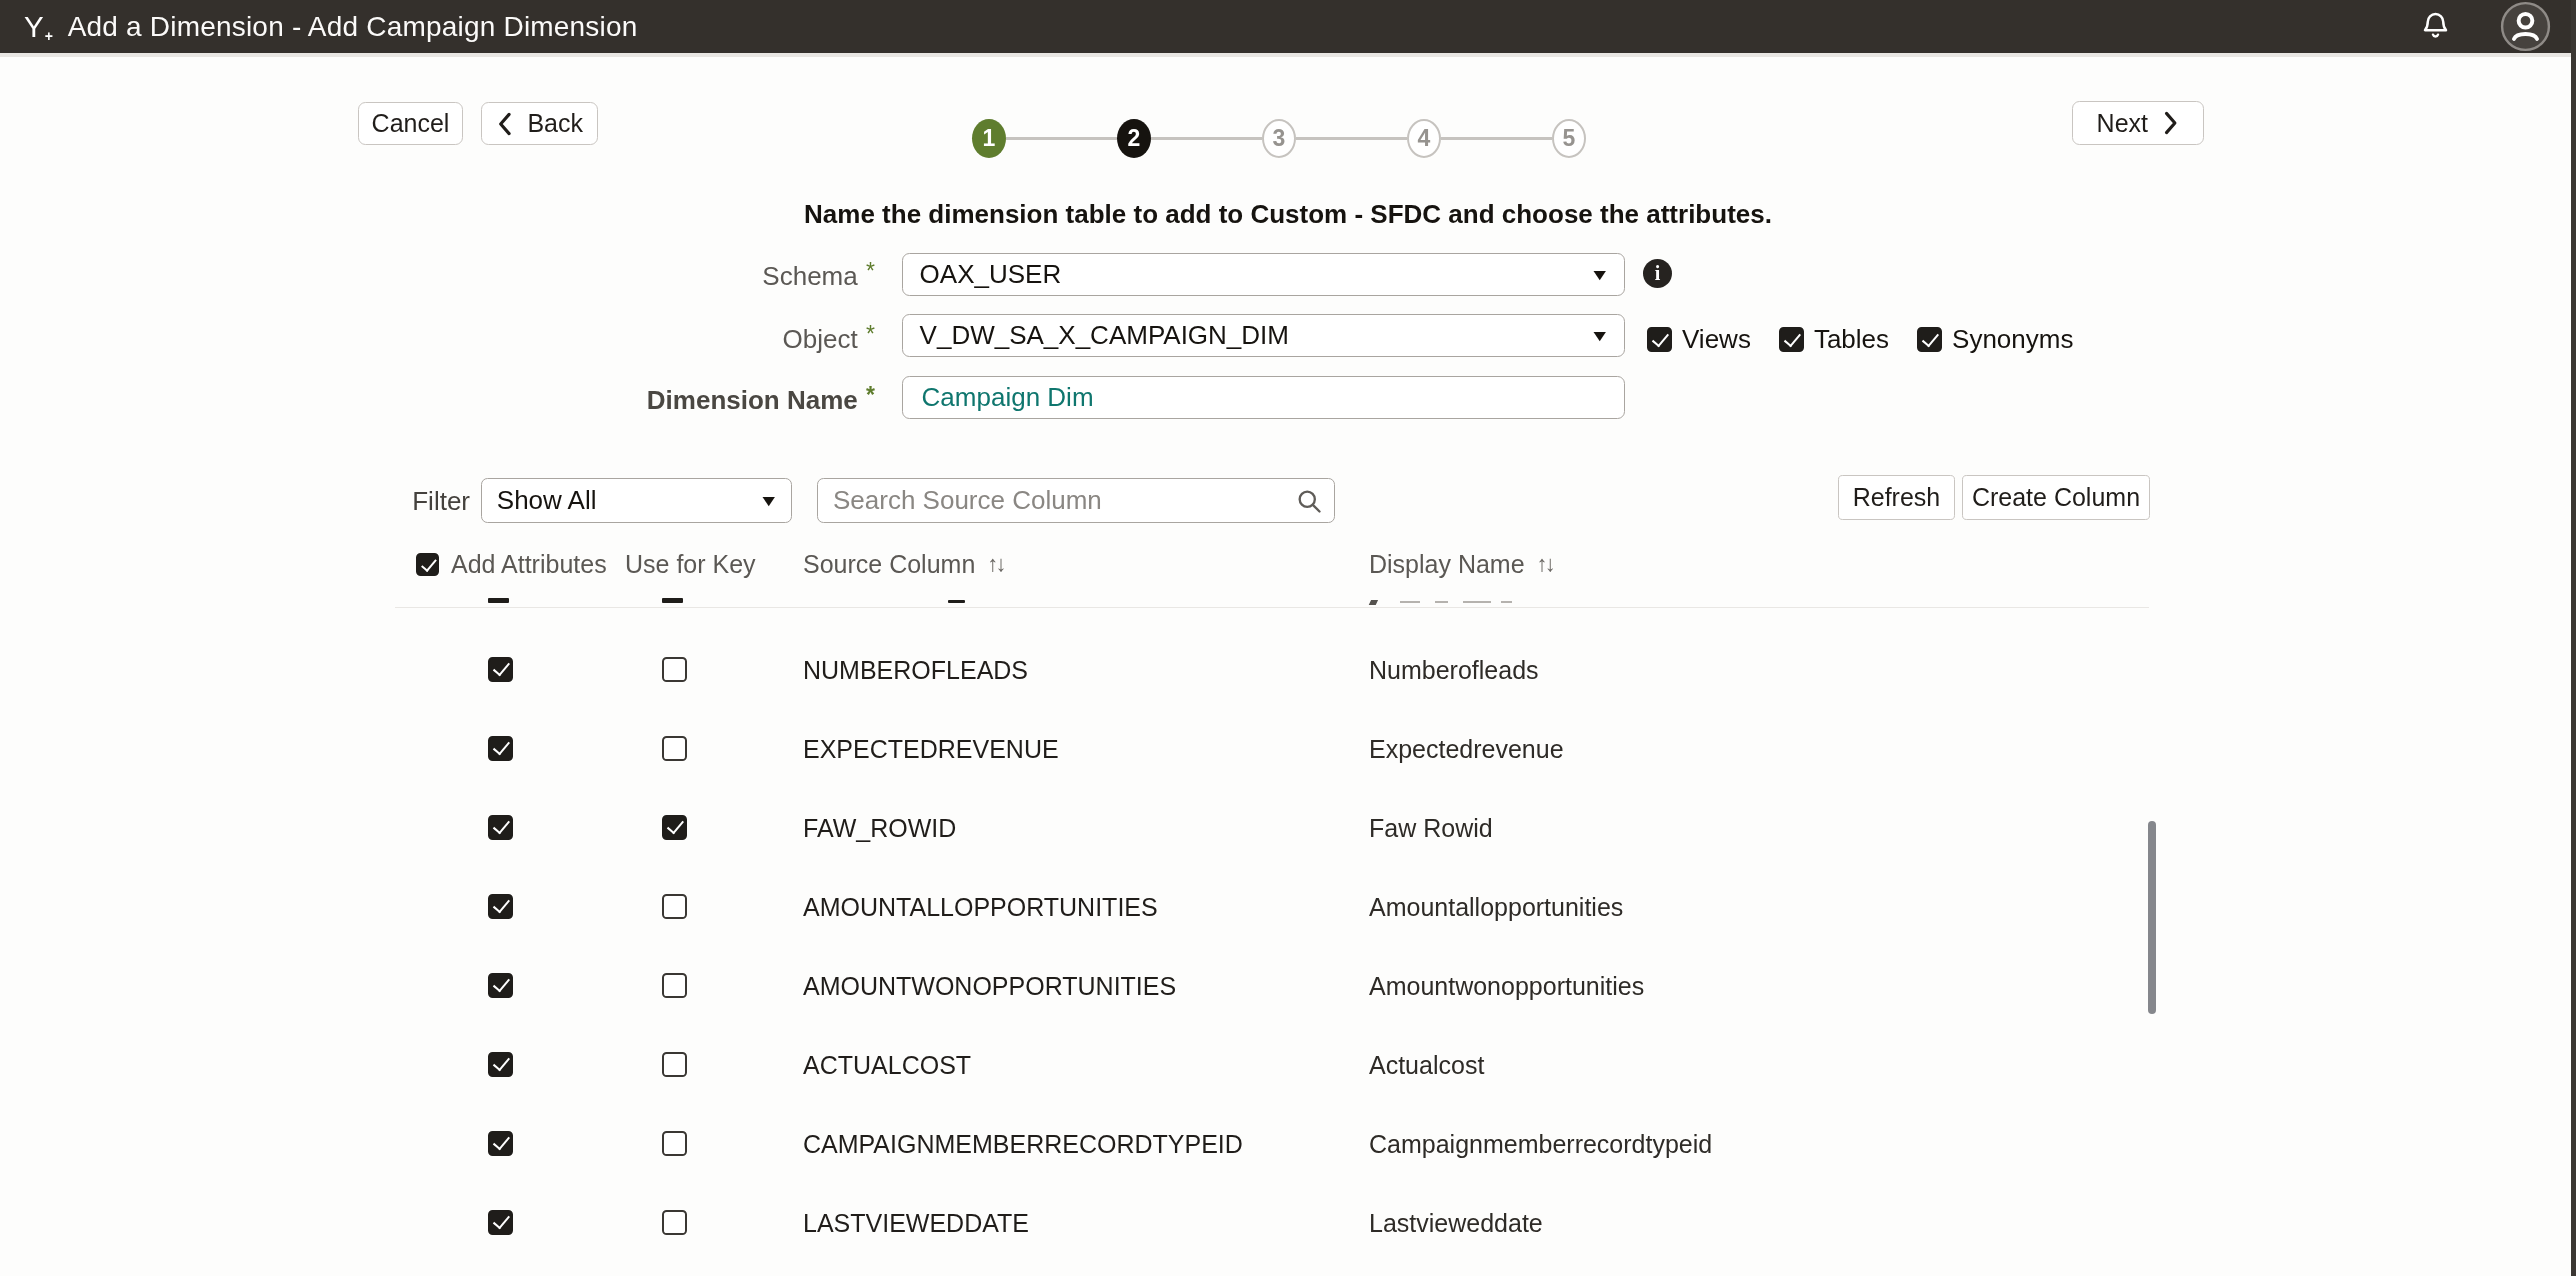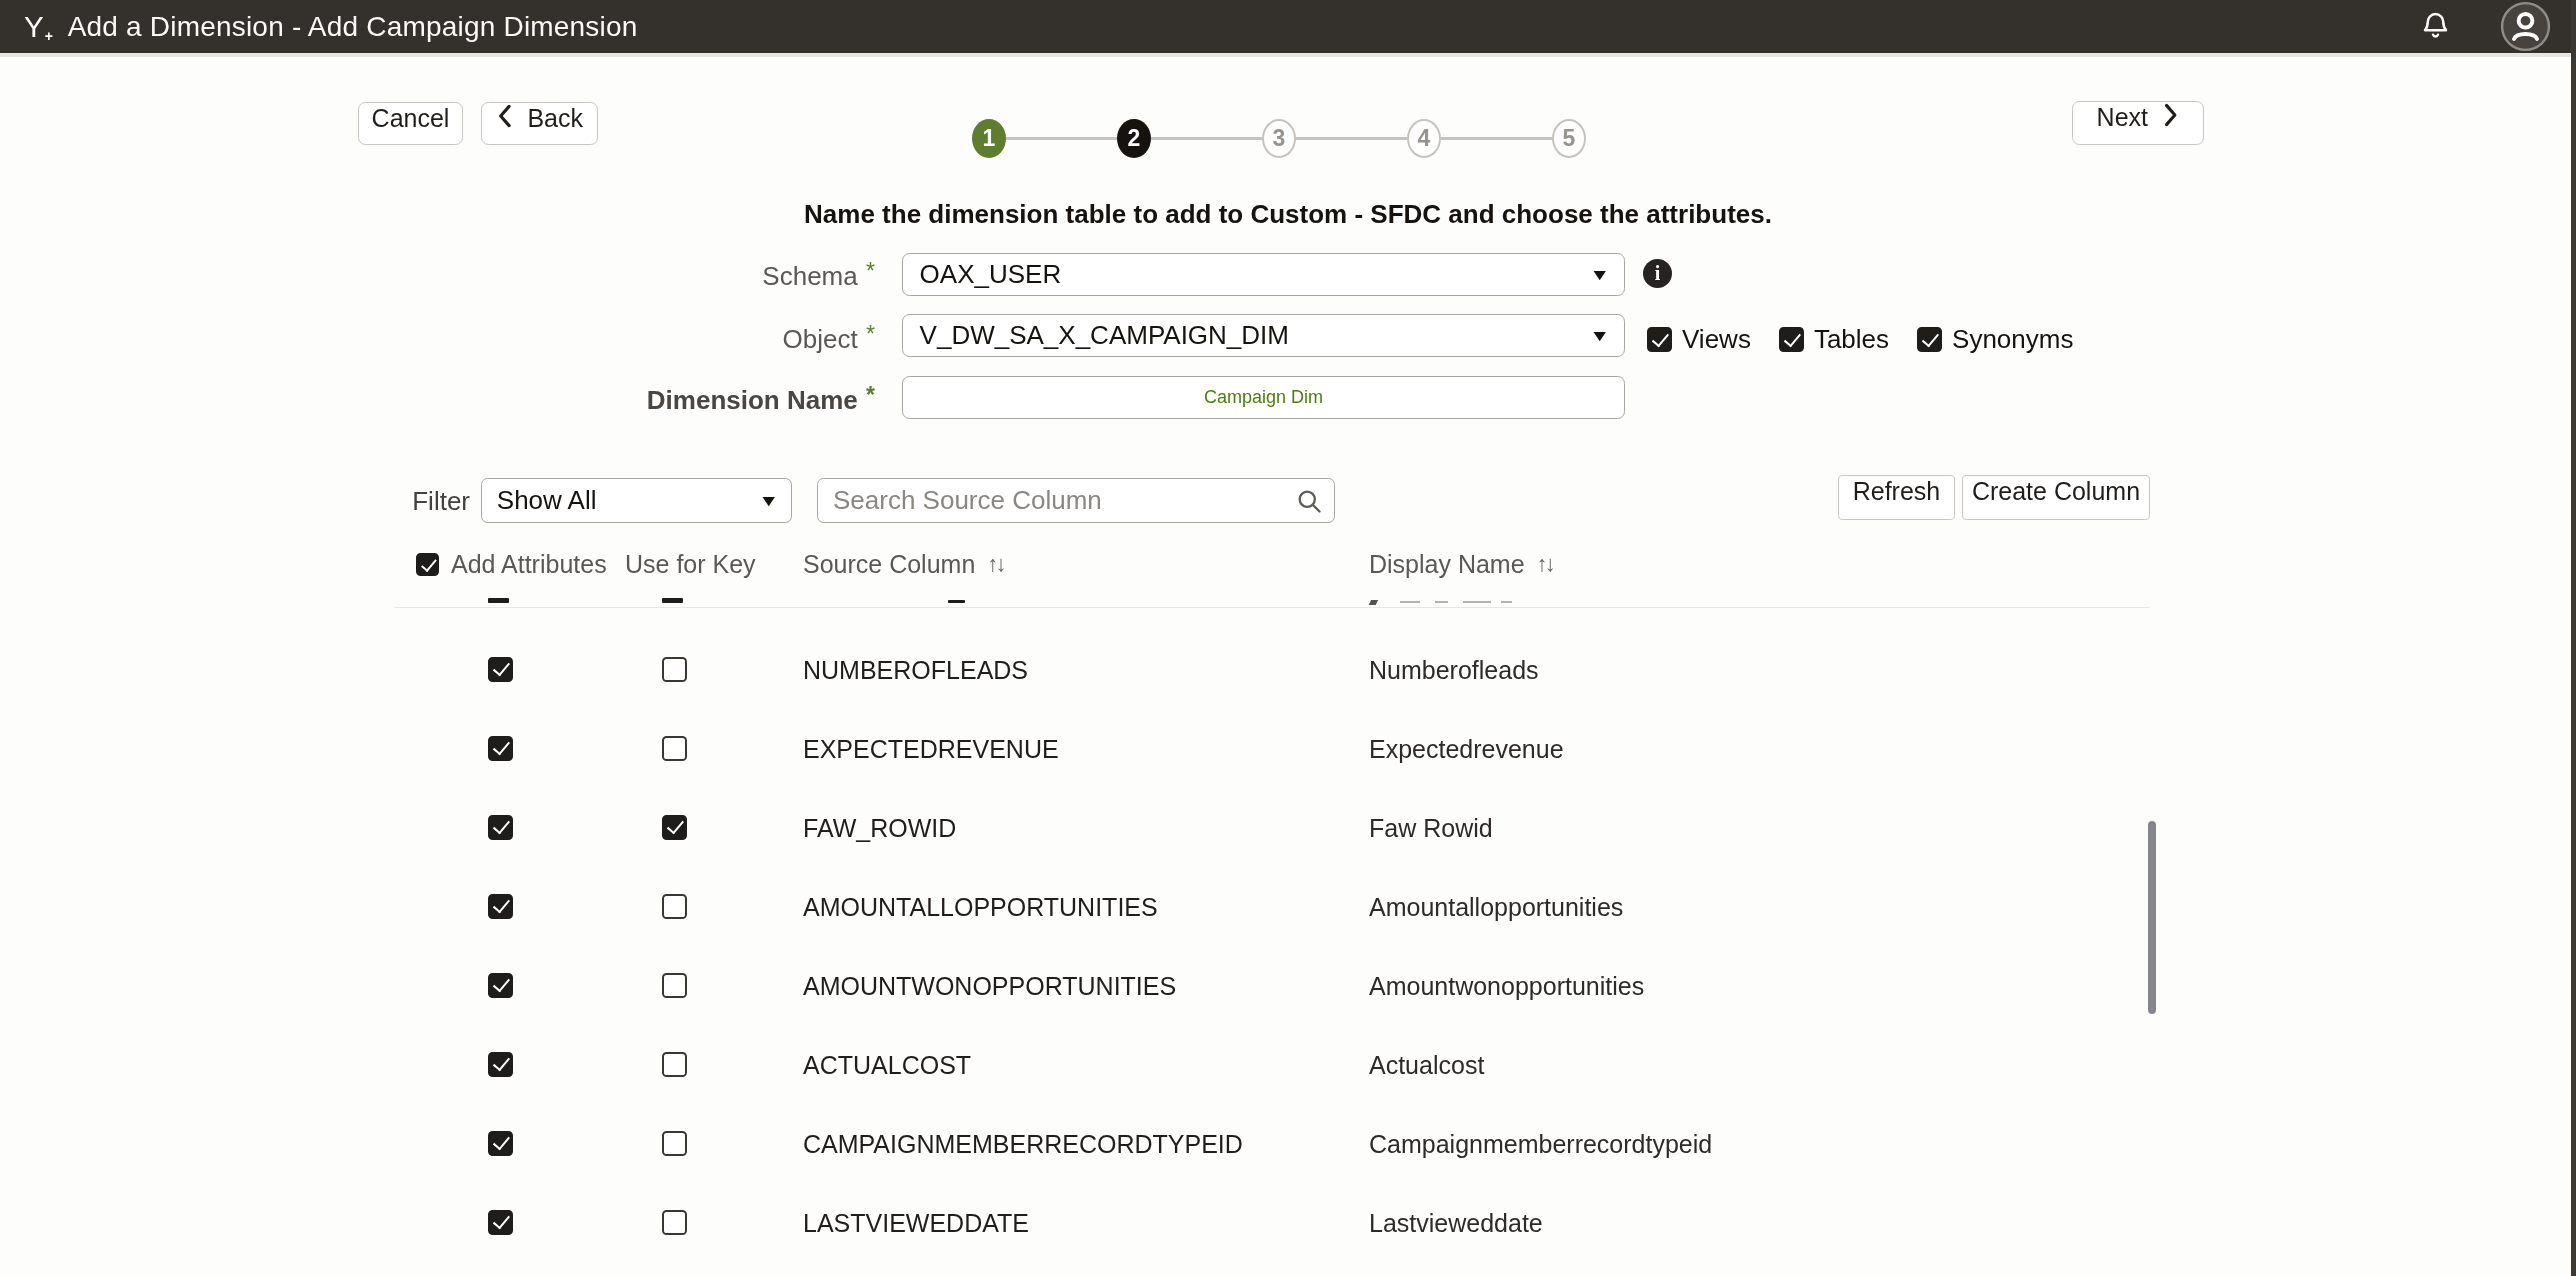--- a/index.html
+++ b/index.html
@@ -9,21 +9,21 @@
   .topbar{position:absolute;left:0;top:0;width:100%;height:53px;background:#34302c;display:flex;align-items:center;z-index:5;}
   .topbar-shadow{position:absolute;left:0;top:53px;width:100%;height:3.7px;background:#e8e6e3;}
   .logo{margin-left:24px;position:relative;color:#fff;font-size:29.5px;font-weight:400;line-height:1;}
   .logo .plus{position:absolute;right:-9.2px;bottom:-1.8px;font-size:14px;font-weight:700;}
   .title{margin-left:24px;color:#fbfaf9;font-size:28px;letter-spacing:0.2px;}
   .topbar-right{margin-left:auto;display:flex;align-items:center;gap:46px;margin-right:24px;}
   .icon-btn{display:flex;align-items:center;justify-content:center;cursor:pointer;}
   .edge-strip{position:absolute;right:0;top:0;width:5.5px;height:100%;background:#3b3733;z-index:9;}
 
   
-  .btn{position:absolute;background:#fff;border:1.8px solid #c9c5c1;border-radius:7.4px;font-size:25px;color:#201d1a;display:flex;justify-content:center;gap:14.8px;box-sizing:border-box;cursor:pointer;font-family:inherit;}
+  .btn{position:absolute;background:#fff;border:1.8px solid #c9c5c1;border-radius:7.4px;font-size:25px;color:#201d1a;display:flex;align-items:center;justify-content:center;gap:14.8px;box-sizing:border-box;cursor:pointer;font-family:inherit;}
   .btn-cancel{left:358px;top:102px;width:105px;height:43px;}
   .btn-back{left:481px;top:102px;width:117px;height:43px;}
   .btn-next{left:2072px;top:101px;width:132px;height:44px;}
   .btn-refresh{left:1838px;top:475px;width:117px;height:45px;border-radius:4.6px;}
   .btn-create{left:1962px;top:475px;width:188px;height:45px;border-radius:4.6px;}
 
   
   .stepper{position:absolute;left:972px;top:119px;display:flex;align-items:center;}
   .step{width:34px;height:39px;border-radius:50%;display:flex;align-items:center;justify-content:center;font-size:23px;font-weight:700;box-sizing:border-box;cursor:pointer;}
   .step.completed{background:#5f7d2e;color:#fff;}
@@ -37,21 +37,21 @@
   
   .form-label{position:absolute;left:396px;width:479px;text-align:right;font-size:26px;color:#5b5854;}
   .form-label .req{color:#5f7d2e;margin-left:8.3px;position:relative;top:-6.5px;font-size:23px;}
   .lbl-schema{top:261px;}
   .lbl-object{top:324px;}
   .lbl-dim{top:385px;font-weight:600;color:#4a4742;}
   .field{position:absolute;left:902px;width:723px;height:43px;border:1.8px solid #a9a5a0;border-radius:7.4px;background:#fff;box-sizing:border-box;display:flex;align-items:center;padding:0 16.6px;font-size:26px;color:#16130f;cursor:pointer;}
   .field.f-schema{top:253px;}
   .field.f-object{top:314px;justify-content:flex-end;}
   .field.f-dim{top:376px;cursor:text;}
-  .field input{border:none;outline:none;width:100%;font-size:18px;color:#4d7c0f;font-family:inherit;background:transparent;text-align:center;}
+  .field input{border:none;outline:none;width:100%;font-size:26px;color:#0f766e;font-family:inherit;background:transparent;}
   .caret{margin-left:auto;font-size:15.7px;color:#16130f;transform:scaleX(1.35);}
   .info-icon{position:absolute;left:1643px;top:259px;width:29px;height:29px;border-radius:50%;background:#262320;color:#fff;display:flex;align-items:center;justify-content:center;font:700 20px "Liberation Serif",serif;cursor:pointer;}
 
   
   .cb{position:relative;width:25px;height:25px;border:2.8px solid #3a3733;border-radius:4.6px;background:#fff;box-sizing:border-box;flex:0 0 auto;cursor:pointer;}
   .cb.checked{background:#1f1d1a;border-color:#1f1d1a;}
   .cb.checked::after{content:"";position:absolute;left:7.4px;top:0.9px;width:6.5px;height:14px;border:solid #fff;border-width:0 2.8px 2.8px 0;transform:rotate(40deg);}
   .cb.small{width:23px;height:23px;}
   .cb.small.checked::after{left:6.5px;top:0.9px;width:5.5px;height:13px;}
 

